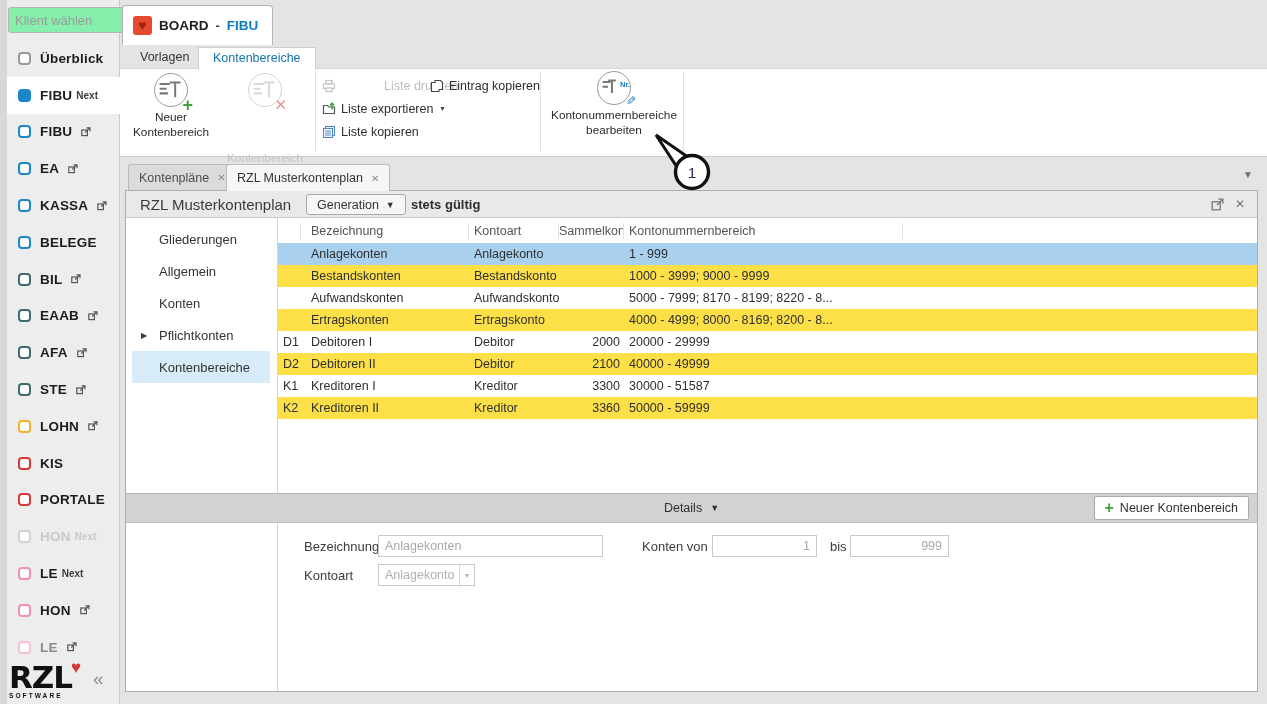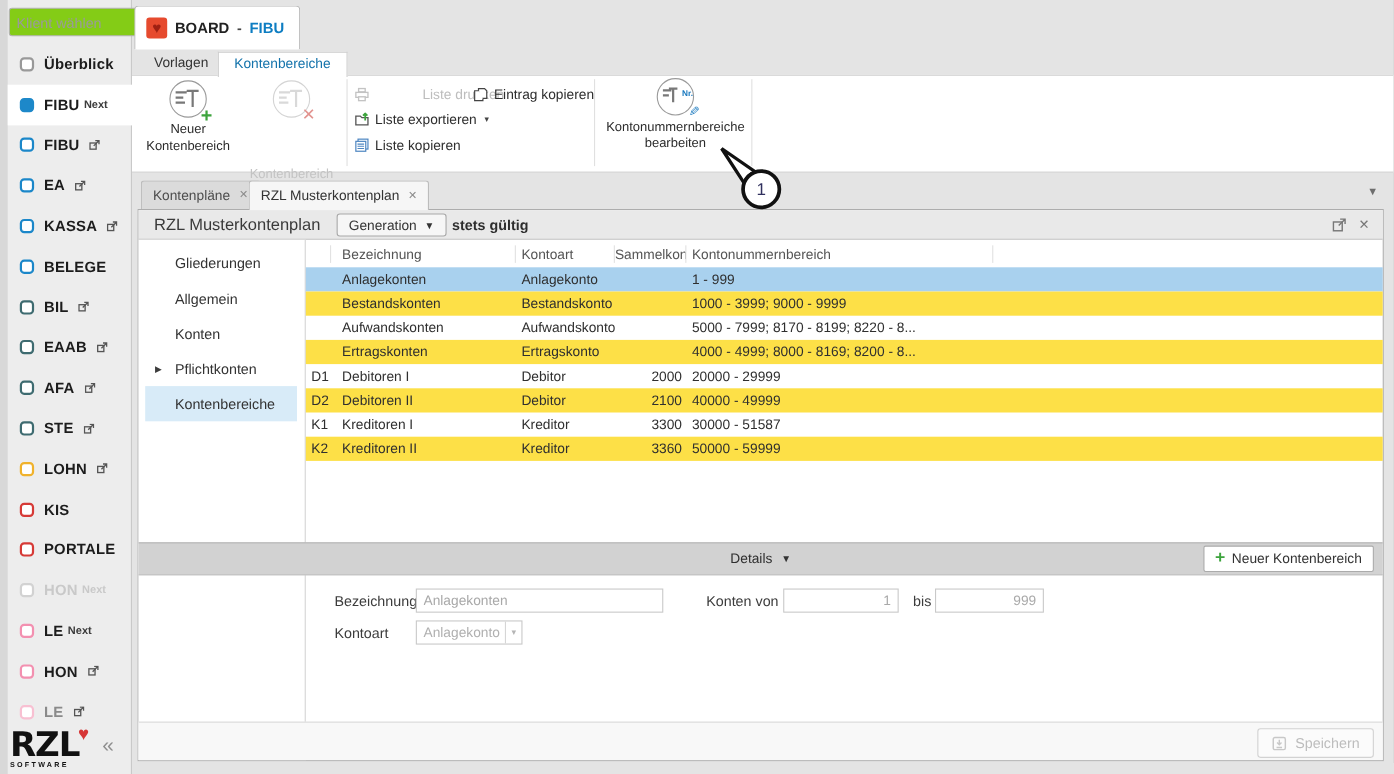--- a/index.html
+++ b/index.html
@@ -7,21 +7,21 @@
   .screen {
     position:relative; width:1267px; height:704px; overflow:hidden;
     background:#e4e4e4; font-family:"Liberation Sans","DejaVu Sans",sans-serif;
     color:#222; font-size:13px;
   }
   
   .sidebar { position:absolute; left:0; top:0; width:120px; height:704px;
     background:#ededed; border-right:1px solid #c9c9c9; }
   .sidebar::before { content:""; position:absolute; left:0; top:0; width:7px; height:704px; background:#d8d8d8; }
   .client-input { position:absolute; left:8px; top:7px; width:120px; height:26px;
-    border:1px solid #b3b3b3; border-radius:3px; background:#84cc16; padding:0 6px;
+    border:1px solid #b3b3b3; border-radius:3px; background:#86efac; padding:0 6px;
     font:13px "Liberation Sans",sans-serif; color:#555; outline:none; }
   .client-input::placeholder { color:#9a9a9a; }
   .side-list { position:absolute; left:7px; top:40px; width:113px; }
   .side-item { height:36.8px; display:flex; align-items:center; padding-left:11px; cursor:pointer; }
   .side-item.active { background:#fff; }
   .mod-icon { width:13px; height:13px; border:2.5px solid var(--c,#999); border-radius:4px;
     flex:none; margin-right:9px; background:#fff; }
   .side-item.filled .mod-icon { background:var(--c); }
   .mod-label { font-weight:bold; font-size:13.5px; color:#1c1c1c; letter-spacing:.2px; white-space:nowrap; }
   .mod-suffix { font-size:10px; color:#3c3c3c; margin-left:4px; font-weight:bold; }
@@ -549,24 +549,15 @@
     <input class="form-input num" style="left: 586px; top: 344px; width: 105px;" value="1">
     <div class="form-label" style="left:704px;top:348px;">bis</div>
     <input class="form-input num" style="left: 724px; top: 344px; width: 99px;" value="999">
 
     <div class="form-label" style="left:178px;top:377px;">Kontoart</div>
     <div class="fake-select" style="left:252px;top:373px;width:97px;">
       <span class="sel-val">Anlagekonto</span>
       <span class="sel-arrow">▼</span>
     </div>
 
-    <div class="panel-footer">
-      <div class="save-btn">
-        <svg width="14" height="14" viewBox="0 0 14 14">
-          <rect x="1.5" y="1.5" width="11" height="11" rx="1.5" fill="none" stroke="#c8c8c8" stroke-width="1.3"></rect>
-          <path d="M7 3.5 v4 M5 6 L7 8 L9 6 M4.5 10.5 h5" fill="none" stroke="#c8c8c8" stroke-width="1.3"></path>
-        </svg>
-        <span>Speichern</span>
-      </div>
-    </div>
   </div>
 
 </div>
 
 </body></html>

